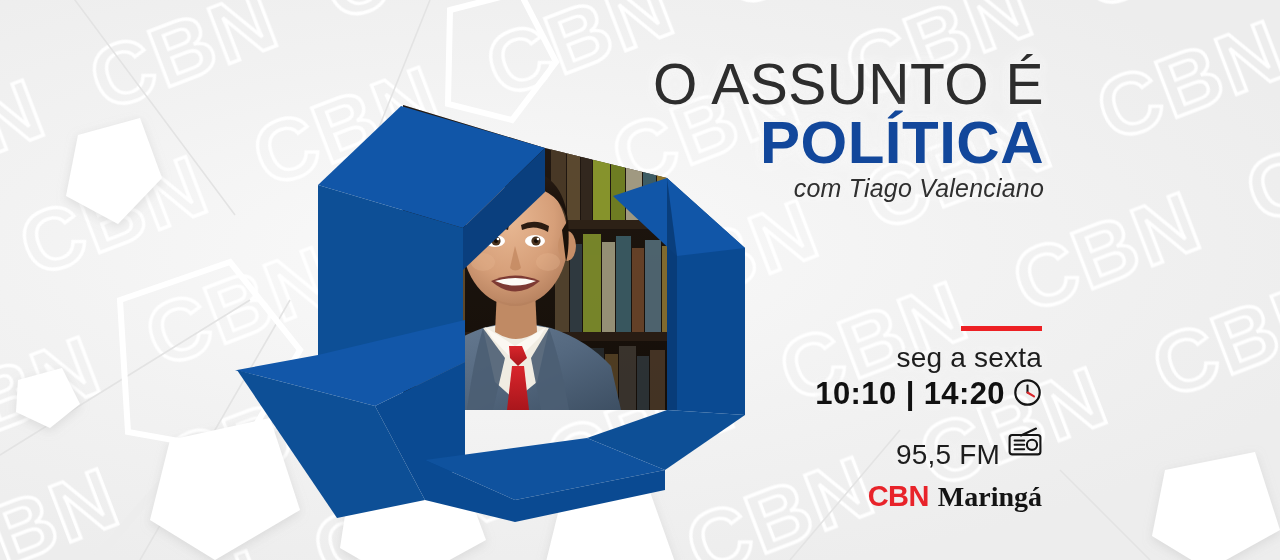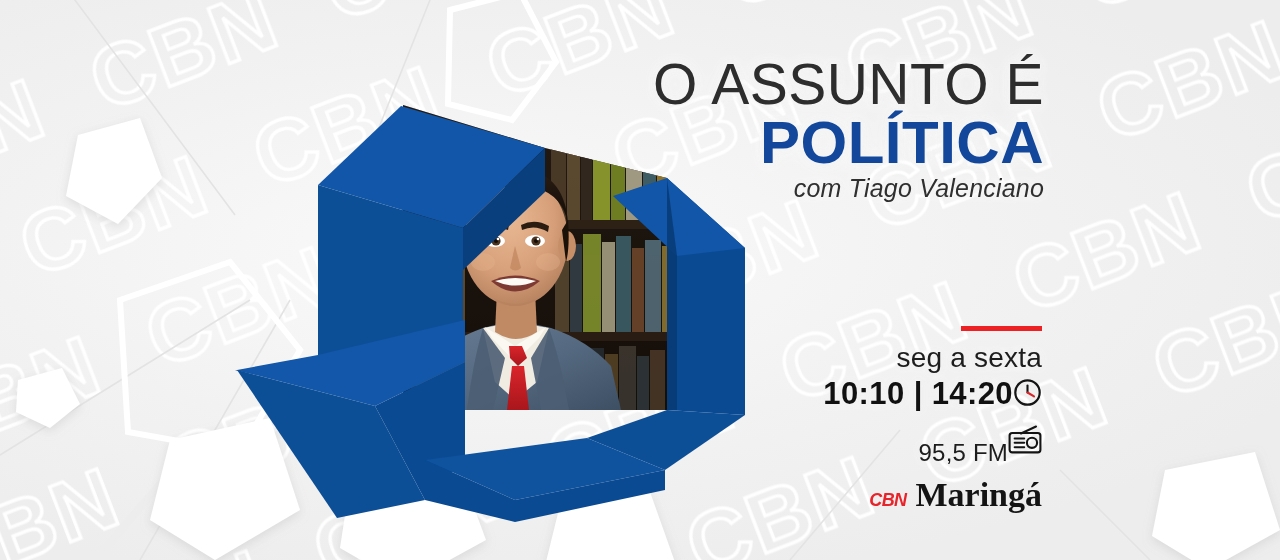--- a/index.html
+++ b/index.html
@@ -109,59 +109,58 @@
     font-weight:400;
     color:#1d1d1d;
     line-height:1.12;
     letter-spacing:0.2px;
     text-shadow:0 0 8px #f2f2f2,0 0 8px #f2f2f2;
   }
   .sched-row{
     display:flex;
     align-items:center;
     justify-content:flex-end;
-    gap:0;
+    gap:8px;
     margin-top:3px;
   }
   .sched-times{
     font-size:31px;
     font-weight:700;
     color:#111111;
     letter-spacing:0.4px;
     text-shadow:0 0 8px #f2f2f2,0 0 8px #f2f2f2;
   }
   .sched-freq{
-    font-size:24px;
+    font-size:28px;
     font-weight:400;
     color:#1d1d1d;
     letter-spacing:0.2px;
     text-shadow:0 0 8px #f2f2f2,0 0 8px #f2f2f2;
     margin-top:24px;
   }
   .icon-clock,.icon-radio{display:block;}
 
   .brand-row{
     display:flex;
     align-items:baseline;
     justify-content:flex-end;
     gap:9px;
     margin-top:9px;
   }
   .brand-cbn{
     font-family:"Liberation Sans", sans-serif;
-    font-style:italic;
     font-weight:700;
-    font-size:18px;
+    font-size:29px;
     color:#e8232a;
     letter-spacing:-0.6px;
   }
   .brand-city{
     font-family:"Liberation Serif", serif;
     font-weight:700;
-    font-size:34px;
+    font-size:28px;
     color:#141414;
     letter-spacing:0px;
   }
 </style>
 </head>
 <body>
 
 <div class="banner">
 
   <div class="bg-base"></div>

